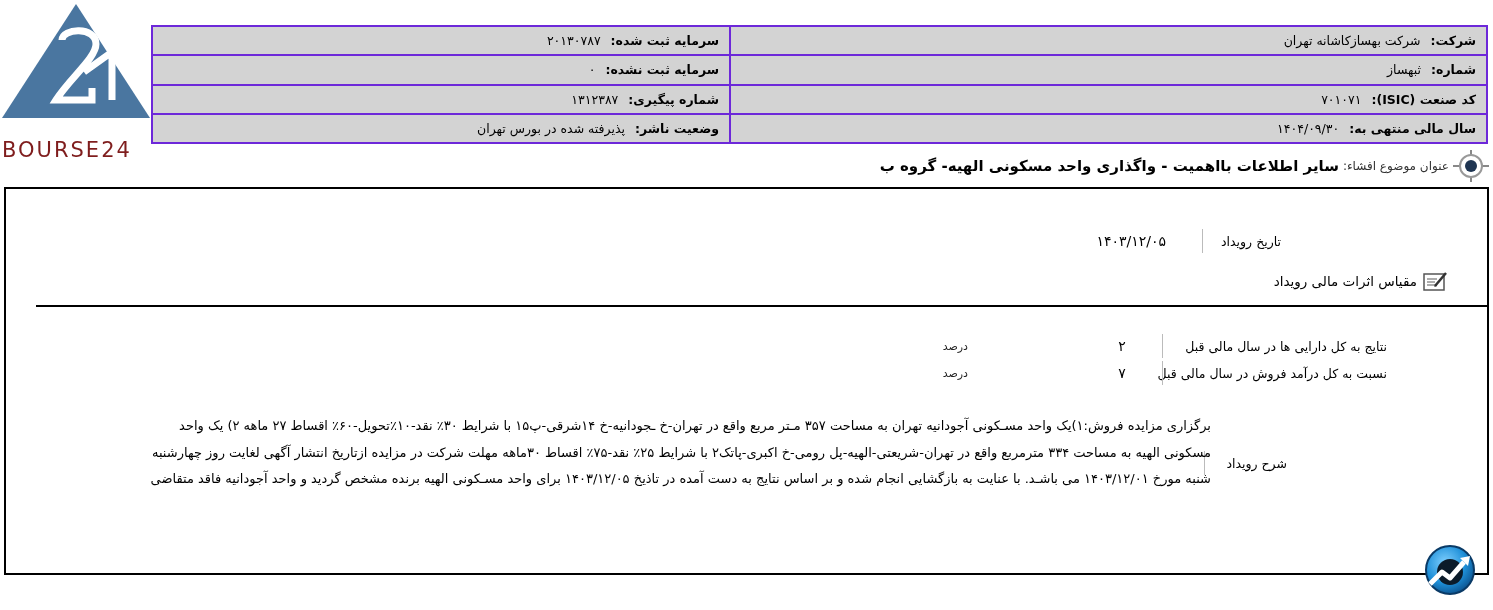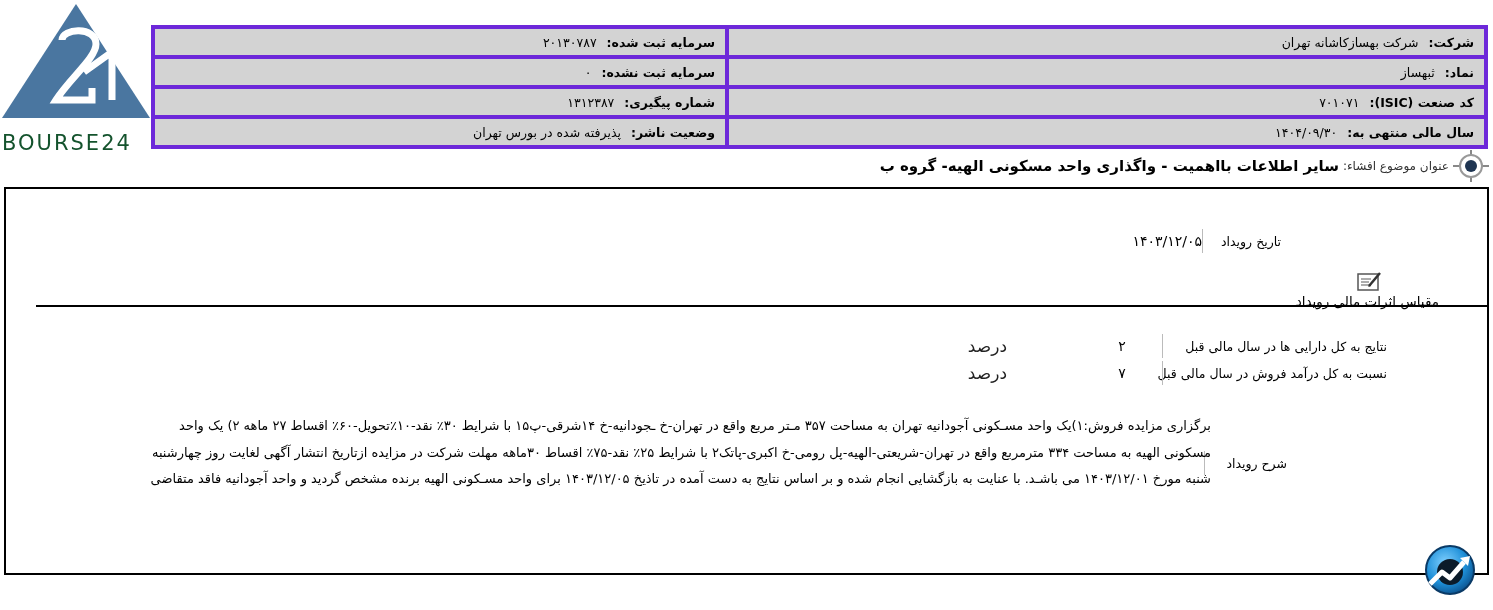--- a/index.html
+++ b/index.html
@@ -4,31 +4,31 @@
   <style>
     html, body { margin: 0; padding: 0; background: #ffffff; }
     body {
       width: 1493px; height: 610px; position: relative; overflow: hidden;
       font-family: "DejaVu Sans", sans-serif; color: #000;
     }
     
     .logo { position: absolute; left: 0; top: 0; width: 152px; height: 150px; }
     .logo svg { display: block; }
     .logo-text {
-      position: absolute; left: 2px; top: 131px; width: 150px;
+      position: absolute; left: 2px; top: 138px; width: 150px;
       font-family: "DejaVu Sans", sans-serif; font-size: 21px; letter-spacing: 2px;
-      color: #14532d; font-weight: normal; white-space: nowrap;
+      color: #7f1d1d; font-weight: normal; white-space: nowrap;
     }
     
     .info-table {
       position: absolute; left: 151px; top: 25px; width: 1337px; height: 119px;
       border-collapse: collapse; direction: rtl; table-layout: fixed;
     }
     .info-table td {
-      border: 4px solid #6d28d9; background: #d3d3d3; height: 26px;
+      border: 2px solid #6d28d9; background: #d3d3d3; height: 26px;
       padding: 0 10px; font-size: 12.5px; text-align: right; white-space: nowrap;
       font-family: "DejaVu Sans", sans-serif;
     }
     .info-table td.right-col { width: 735px; }
     .lbl { font-weight: bold; }
     .val { margin-right: 6px; }
     
     .subject {
       position: absolute; right: 4px; top: 150px; height: 32px;
       direction: rtl; display: flex; align-items: center; white-space: nowrap;
@@ -39,29 +39,29 @@
     
     .panel {
       position: absolute; left: 4px; top: 187px; width: 1481px; height: 384px;
       border: 2px solid #000; border-bottom-width: 2px;
     }
     .row { position: absolute; direction: rtl; display: flex; align-items: center; }
     .field-label { font-weight: normal; font-size: 12.5px; white-space: nowrap; }
     .sep { width: 1px; height: 24px; background: #bbb; }
     .event-date { right: 206px; top: 40px; }
     .event-date .field-label { width: 70px; text-align: right; padding-left: 8px; }
-    .event-date .date-val { font-size: 14px; letter-spacing: 1px; }
-    .section-title { right: 48px; top: 80px; flex-direction: column; }
+    .event-date .date-val { font-size: 14px; margin-right: 36px; letter-spacing: 1px; }
+    .section-title { right: 38px; top: 80px; }
     .section-title .field-label { font-size: 13.5px; }
     .note-icon { width: 28px; height: 24px; margin-left: 4px; }
     .hline { position: absolute; left: 30px; right: 0; top: 116px; height: 2px; background: #000; }
     .ratio-row { right: 100px; }
     .ratio-row .field-label { width: 224px; text-align: right; }
     .ratio-row .ratio-val { width: 80px; text-align: center; font-size: 14px; margin-right: 0; }
-    .ratio-row .ratio-unit { font-size: 17px; margin-right: 75px; color: #222; }
+    .ratio-row .ratio-unit { font-size: 11px; margin-right: 114px; color: #222; }
     .ratio1 { top: 145px; }
     .ratio2 { top: 172px; }
     .desc-label { right: 200px; top: 262px; }
     .desc-label .field-label { width: 72px; text-align: right; padding-left: 10px; }
     .desc-text {
       position: absolute; right: 276px; top: 224px; width: 1080px;
       direction: rtl; text-align: justify; font-size: 13px; line-height: 26.5px;
       font-family: "DejaVu Sans", sans-serif;
     }
     .desc-text p { margin: 0; }
@@ -86,21 +86,21 @@
       <span class="lbl">شرکت:</span>
       <span class="val">شرکت بهسازکاشانه تهران</span>
     </td>
     <td>
       <span class="lbl">سرمایه ثبت شده:</span>
       <span class="val">۲۰۱۳۰۷۸۷</span>
     </td>
   </tr>
   <tr>
     <td class="right-col">
-      <span class="lbl">نماد:</span>
+      <span class="lbl">شماره:</span>
       <span class="val">ثبهساز</span>
     </td>
     <td>
       <span class="lbl">سرمایه ثبت نشده:</span>
       <span class="val">۰</span>
     </td>
   </tr>
   <tr>
     <td class="right-col">
       <span class="lbl">کد صنعت (ISIC):</span>

